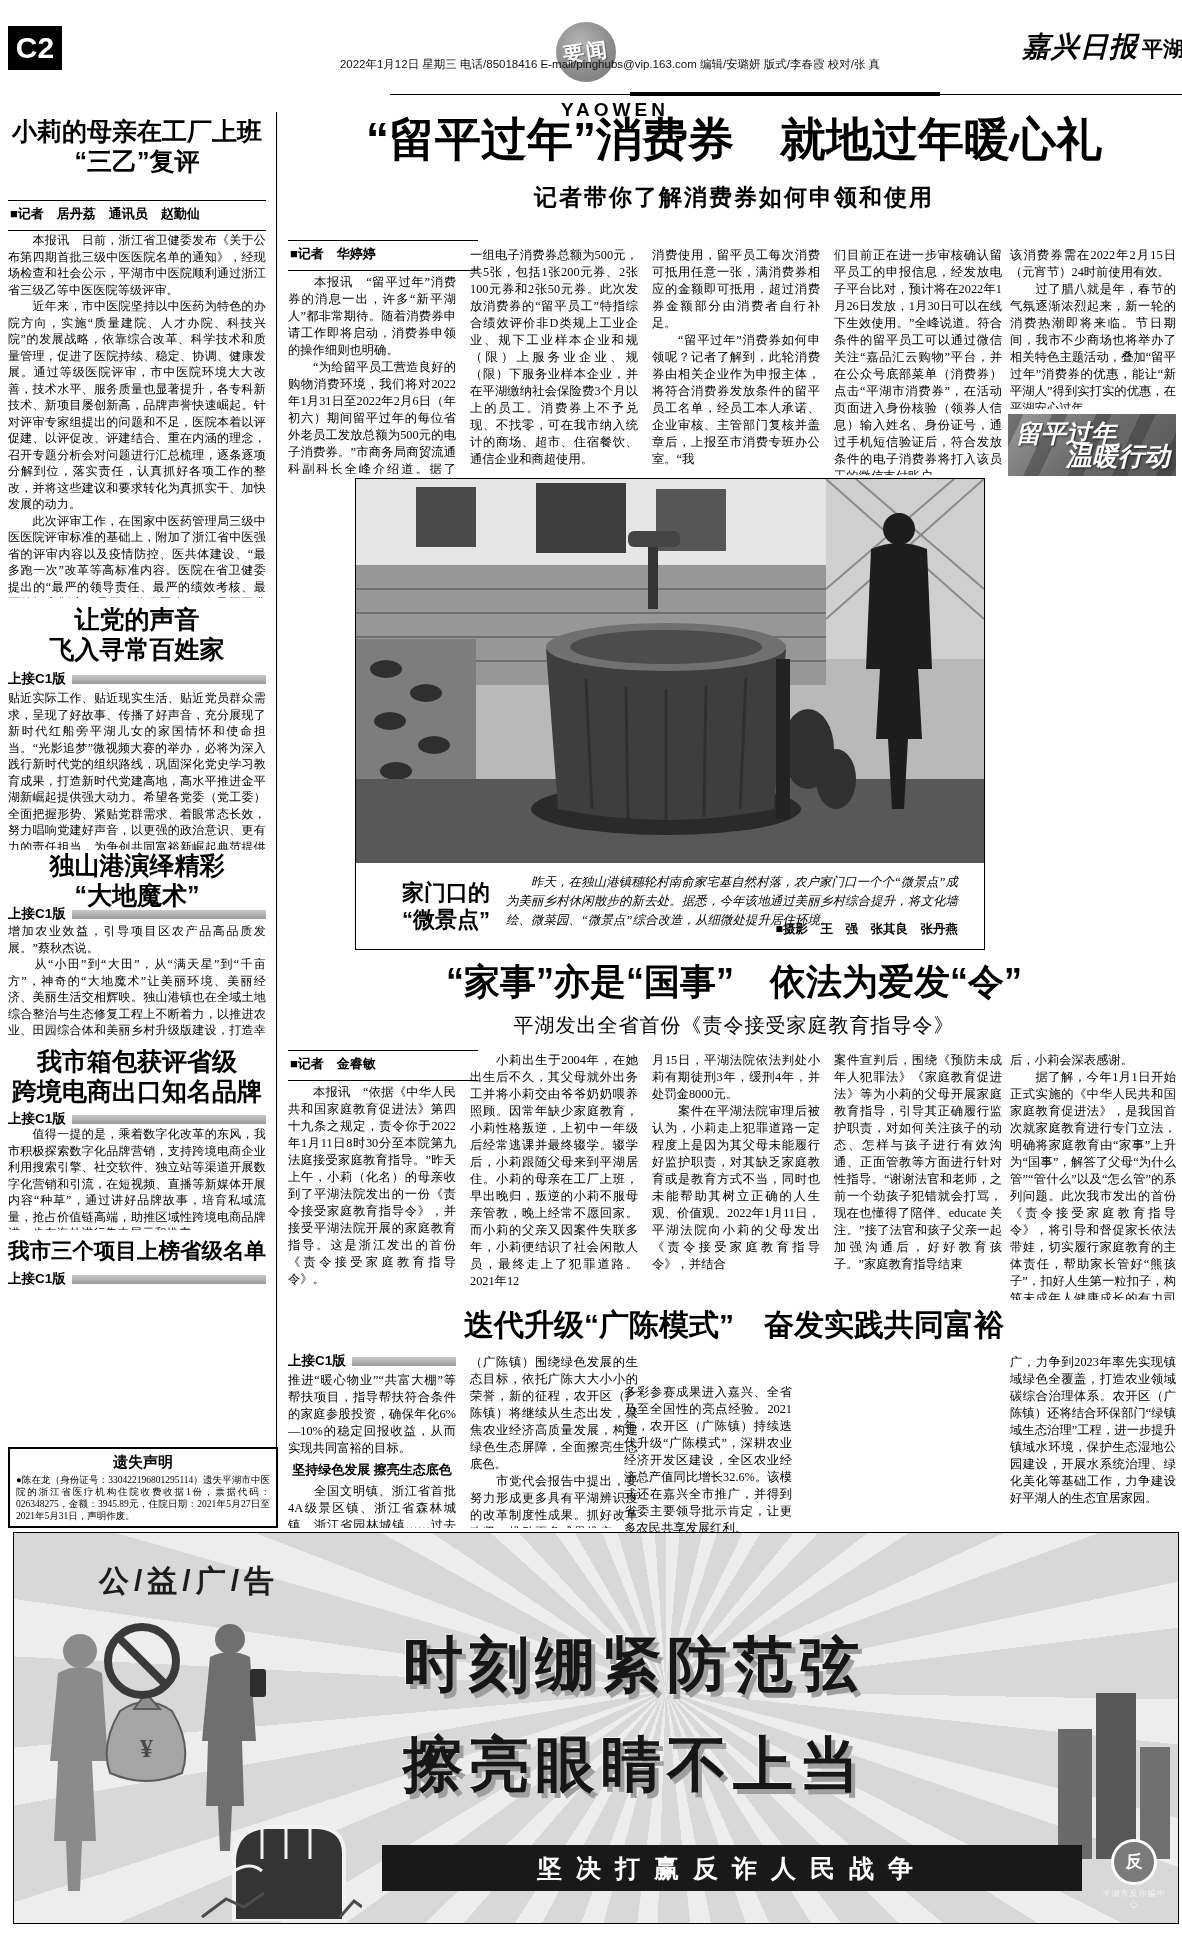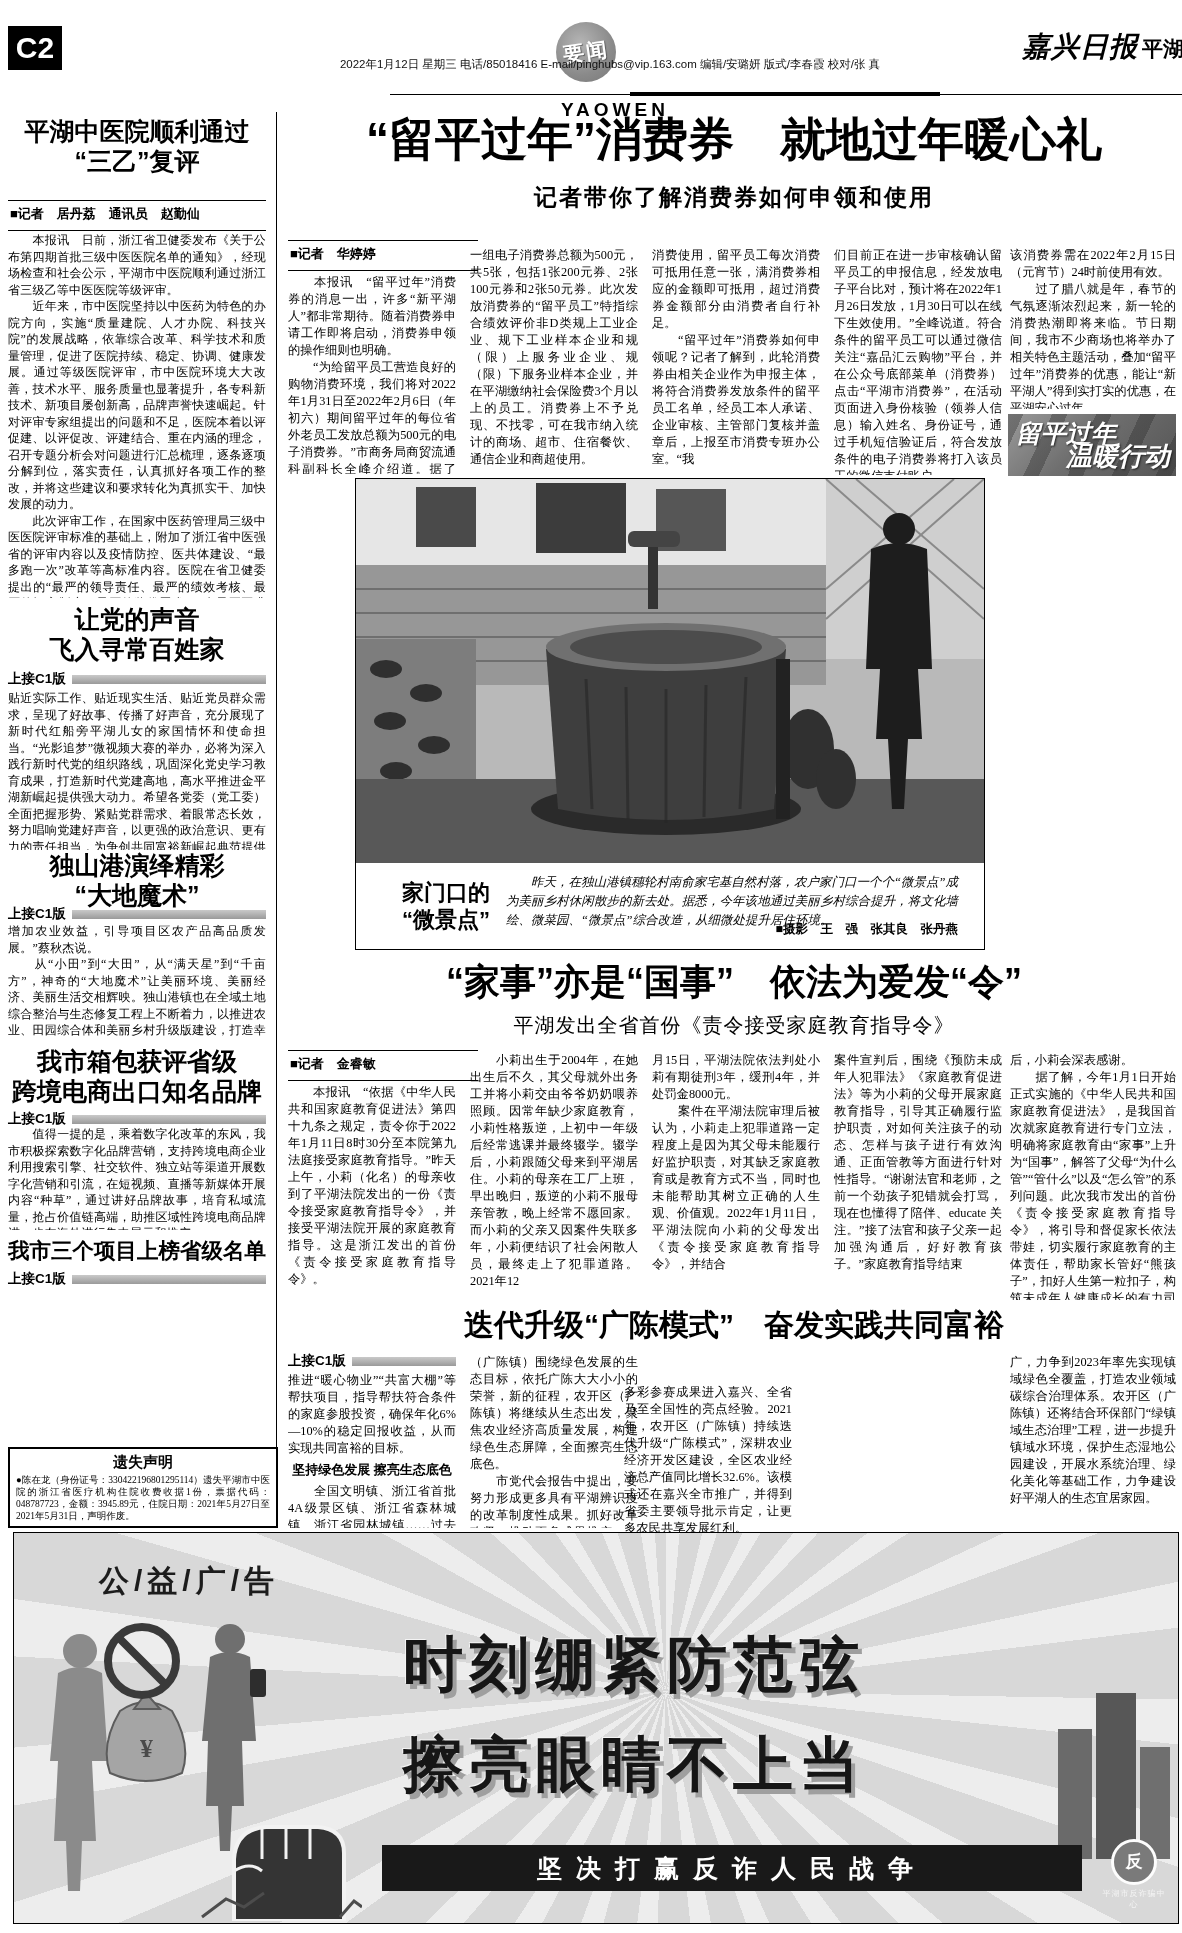--- a/index.html
+++ b/index.html
@@ -59,21 +59,21 @@
   <div class="abs" style="left:1022px;top:28px;white-space:nowrap;">
       <span style="font-size:28px;font-weight:bold;font-style:italic;letter-spacing:1px;">嘉兴日报</span><span class="hd" style="font-size:21px;margin-left:4px;">平湖版</span>
   </div>
 
   <div class="abs" style="left:390px;top:94px;width:792px;height:1px;background:#000;"></div>
   <div class="abs" style="left:630px;top:92px;width:310px;height:4px;background:#000;"></div>
   <div class="abs hd" style="left:470px;top:99px;width:290px;text-align:center;font-size:19px;letter-spacing:4px;">YAOWEN</div>
 
   <div class="abs vrule" style="left:276px;top:112px;height:1416px;"></div>
 
-  <div class="abs hd ltitle" style="left:8px;top:116px;">平湖中医院顺利通过
+  <div class="abs hd ltitle" style="left:8px;top:116px;">小莉的母亲在工厂上班
 “三乙”复评</div>
   <div class="abs byline" style="left:8px;top:200px;width:254px;">■记者　居丹荔　通讯员　赵勤仙</div>
   <div class="abs body-txt" style="left:8px;top:232px;width:258px;height:366px;overflow:hidden;">　　本报讯　日前，浙江省卫健委发布《关于公布第四期首批三级中医医院名单的通知》，经现场检查和社会公示，平湖市中医院顺利通过浙江省三级乙等中医医院等级评审。
 　　近年来，市中医院坚持以中医药为特色的办院方向，实施“质量建院、人才办院、科技兴院”的发展战略，依靠综合改革、科学技术和质量管理，促进了医院持续、稳定、协调、健康发展。通过等级医院评审，市中医院环境大大改善，技术水平、服务质量也显著提升，各专科新技术、新项目屡创新高，品牌声誉快速崛起。针对评审专家组提出的问题和不足，医院本着以评促建、以评促改、评建结合、重在内涵的理念，召开专题分析会对问题进行汇总梳理，逐条逐项分解到位，落实责任，认真抓好各项工作的整改，并将这些建议和要求转化为真抓实干、加快发展的动力。
 　　此次评审工作，在国家中医药管理局三级中医医院评审标准的基础上，附加了浙江省中医强省的评审内容以及疫情防控、医共体建设、“最多跑一次”改革等高标准内容。医院在省卫健委提出的“最严的领导责任、最严的绩效考核、最严的评审制度、最严的奖优罚劣”四个最严要求下，顶着“全省三级医院总数基本保持不变，创建和复评同一起点，能上能下”的压力，全院职工全力以赴，确保了评审战役的最终胜利。</div>
 
   <div class="abs hd ltitle" style="left:8px;top:604px;">让党的声音
 飞入寻常百姓家</div>
   <div class="abs tag" style="left:8px;top:670px;">
       <span class="tagtext">上接C1版</span>
@@ -99,21 +99,21 @@
   <div class="abs body-txt" style="left:8px;top:1126px;width:258px;height:104px;overflow:hidden;">　　值得一提的是，乘着数字化改革的东风，我市积极探索数字化品牌营销，支持跨境电商企业利用搜索引擎、社交软件、独立站等渠道开展数字化营销和引流，在短视频、直播等新媒体开展内容“种草”，通过讲好品牌故事，培育私域流量，抢占价值链高端，助推区域性跨境电商品牌进一步在海外进行集中展示和推广。</div>
 
   <div class="abs hd" style="left:8px;top:1236px;width:258px;text-align:center;font-size:21.5px;white-space:nowrap;">我市三个项目上榜省级名单</div>
   <div class="abs tag" style="left:8px;top:1270px;">
       <span class="tagtext">上接C1版</span>
       <span class="tagbar"></span>
     </div>
 
   <div class="abs lost-box" style="left:8px;top:1447px;">
       <div class="lt hd">遗失声明</div>
-      <div class="lb">●陈在龙（身份证号：330422196801295114）遗失平湖市中医院的浙江省医疗机构住院收费收据1份，票据代码：048787723，金额：3945.89元，住院日期：2021年5月27日至2021年5月31日，声明作废。</div>
+      <div class="lb">●陈在龙（身份证号：330422196801295114）遗失平湖市中医院的浙江省医疗机构住院收费收据1份，票据代码：026348275，金额：3945.89元，住院日期：2021年5月27日至2021年5月31日，声明作废。</div>
   </div>
 
   <div class="abs hd ctitle" style="left:290px;top:112px;font-size:46px;line-height:54px;">“留平过年”消费券　就地过年暖心礼</div>
   <div class="abs hd ctitle" style="left:290px;top:182px;font-size:23px;font-weight:600;letter-spacing:2px;">记者带你了解消费券如何申领和使用</div>
   <div class="abs byline" style="left:288px;top:240px;width:186px;">■记者　华婷婷</div>
 
   <div class="abs ncol" style="left:288px;top:274px;height:200px;">　　本报讯　“留平过年”消费券的消息一出，许多“新平湖人”都非常期待。随着消费券申请工作即将启动，消费券申领的操作细则也明确。
 　　“为给留平员工营造良好的购物消费环境，我们将对2022年1月31日至2022年2月6日（年初六）期间留平过年的每位省外老员工发放总额为500元的电子消费券。”市商务局商贸流通科副科长全峰介绍道。据了解，每</div>
   <div class="abs ncol" style="left:470px;top:247px;height:228px;">一组电子消费券总额为500元，共5张，包括1张200元券、2张100元券和2张50元券。此次发放消费券的“留平员工”特指综合绩效评价非D类规上工业企业、规下工业样本企业和规（限）上服务业企业、规（限）下服务业样本企业，并在平湖缴纳社会保险费3个月以上的员工。消费券上不予兑现、不找零，可在我市纳入统计的商场、超市、住宿餐饮、通信企业和商超使用。</div>
   <div class="abs ncol" style="left:652px;top:247px;height:228px;">消费使用，留平员工每次消费可抵用任意一张，满消费券相应的金额即可抵用，超过消费券金额部分由消费者自行补足。

